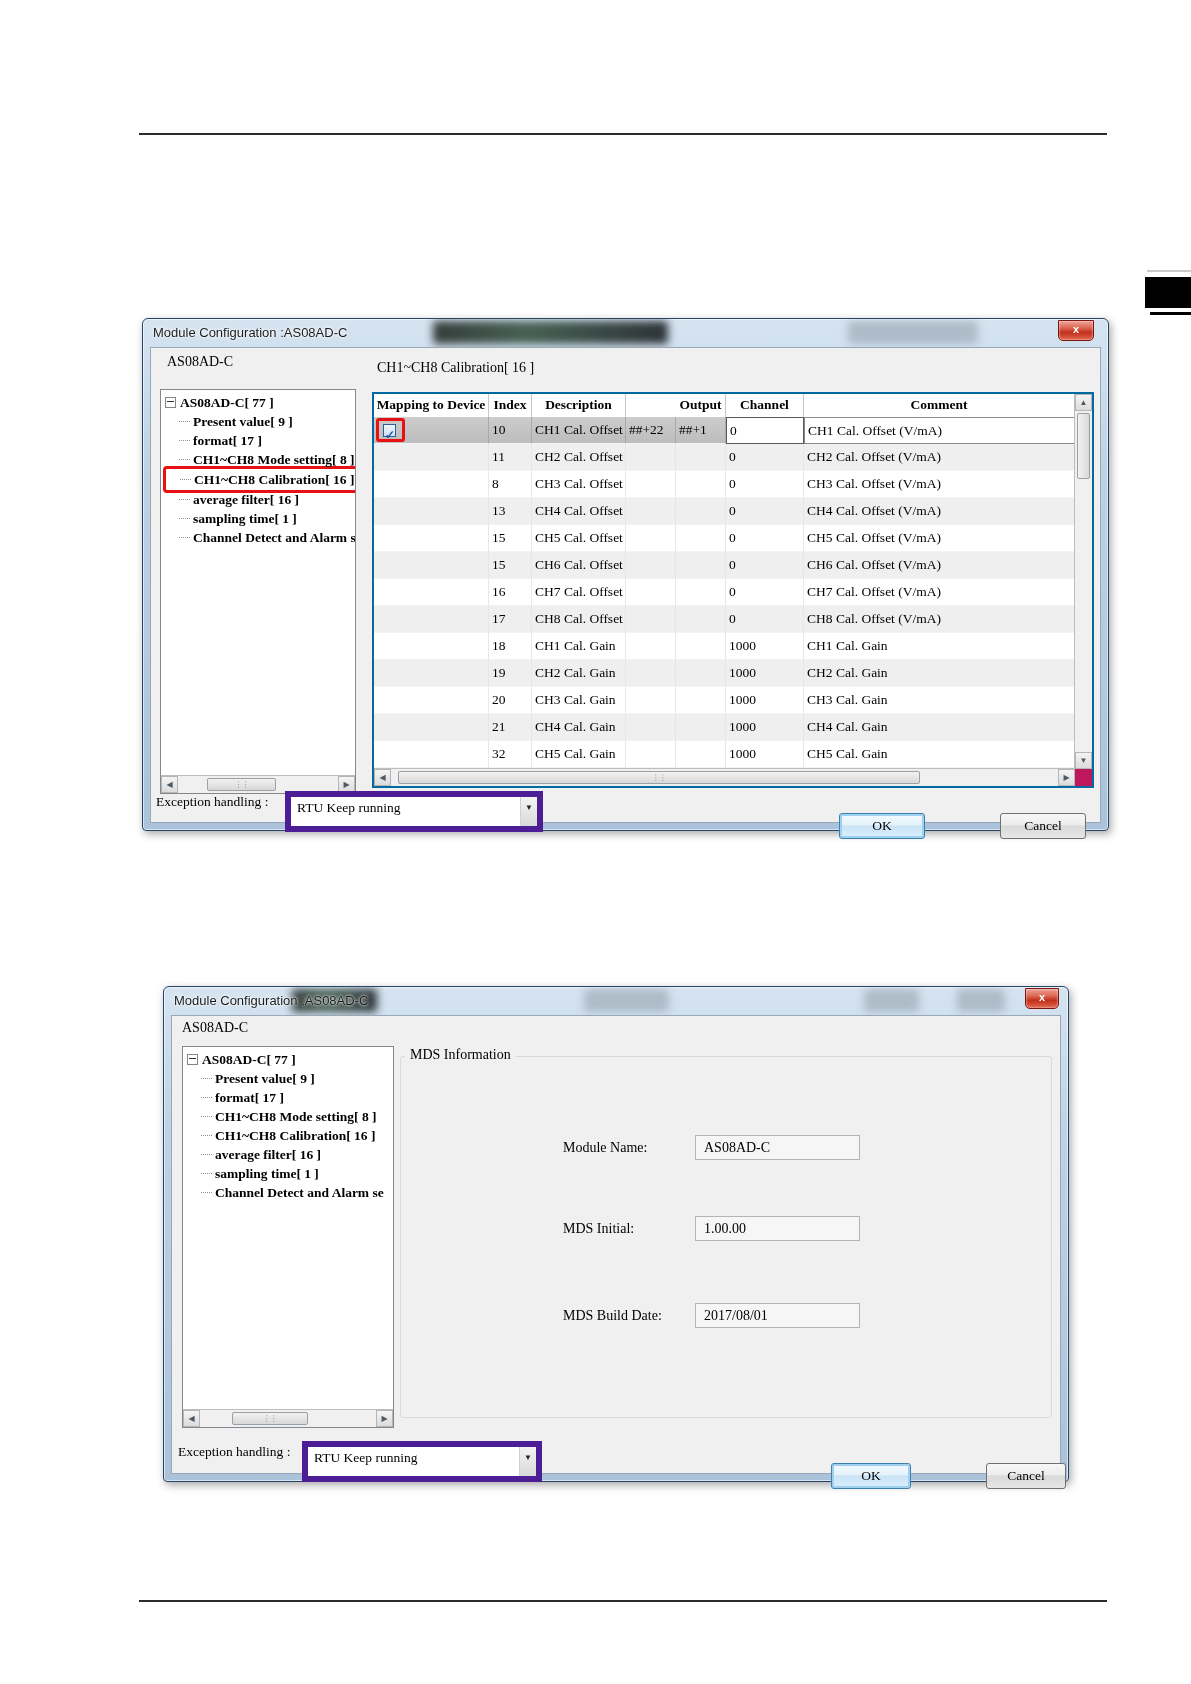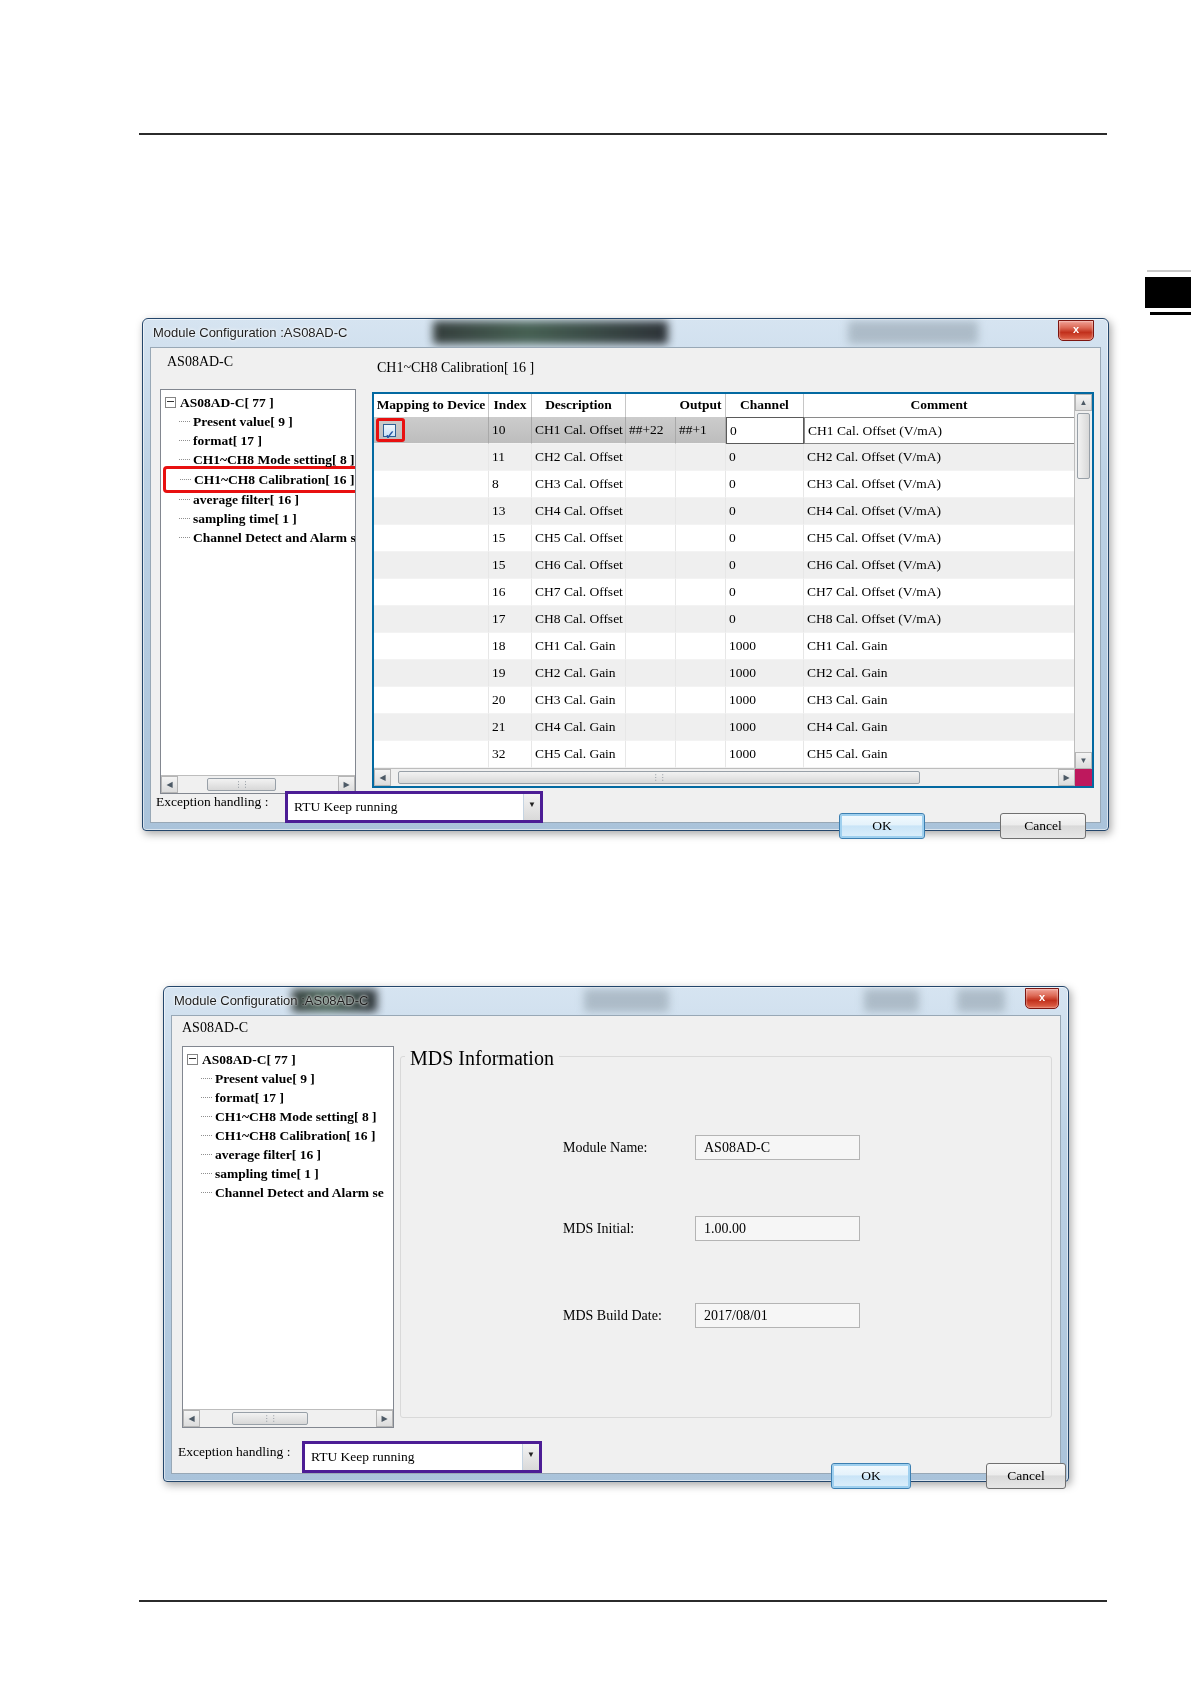--- a/index.html
+++ b/index.html
@@ -82,34 +82,34 @@
   .trow.sel .c-com{background:#fff;border:1px solid #8a8a8a;}
   .cbring{display:none;position:absolute;left:2px;top:1px;width:29px;height:24px;
           border:3px solid #e81010;border-radius:3px;box-sizing:border-box;}
   .cb{display:none;position:absolute;left:9px;top:7px;width:13px;height:13px;box-sizing:border-box;
       border:1px solid #2d5f94;background:linear-gradient(180deg,#eef6fd,#cbe2f5);}
   .cb::after{content:"✓";position:absolute;left:1px;top:-3px;font-size:12px;font-weight:bold;color:#2456a4;}
   .trow.mapped .cbring,.trow.mapped .cb{display:block;}
 
   
   .exlabel{position:absolute;white-space:nowrap;font-size:13.5px;}
-  .combo{position:absolute;height:32px;background:#fff;border:3px solid #4c1d95;box-sizing:border-box;
-         display:flex;align-items:center;cursor:pointer;}
+  .combo{position:absolute;height:41px;background:#fff;border:6px solid #4c1d95;box-sizing:border-box;
+         display:flex;align-items:flex-start;cursor:pointer;}
   .combo .val{flex:1;padding-left:6px;line-height:22px;white-space:nowrap;overflow:hidden;}
   .combo .drop{flex:0 0 16px;height:100%;background:linear-gradient(180deg,#f3f3f3,#d9d9d9);
                border-left:1px solid #c5d4e2;text-align:center;font-size:8px;line-height:22px;color:#222;}
   .btn{position:absolute;height:26px;border-radius:3px;text-align:center;line-height:24px;font-size:13.5px;
        border:1px solid #707070;background:linear-gradient(180deg,#f7f7f7 0%,#ececec 45%,#d9d9d9 50%,#e6e6e6 100%);
        box-sizing:border-box;cursor:pointer;margin-top:24px;}
   .btn.focused{border:1px solid #3c7fb1;box-shadow:0 0 0 2px #9fd0ef inset;
                background:linear-gradient(180deg,#f3fafe 0%,#e4f2fb 45%,#c9e4f7 50%,#dceffb 100%);}
 
   
   .group{position:absolute;border:1px solid #d9d9d9;border-radius:3px;}
-  .group .legend{position:absolute;top:-10px;left:4px;background:#f0f0f0;padding:0 5px;font-size:20px;white-space:nowrap;}
+  .group .legend{position:absolute;top:-10px;left:4px;background:#f0f0f0;padding:0 5px;font-size:14px;white-space:nowrap;}
   .fieldlabel{position:absolute;white-space:nowrap;font-size:14px;}
   .fieldbox{position:absolute;width:165px;height:25px;background:#f6f6f6;border:1px solid #b4b4b4;
             box-sizing:border-box;line-height:23px;padding-left:8px;font-size:14px;white-space:nowrap;overflow:hidden;}
 </style>
 </head>
 <body>
 
 <div class="page">
 
   <div class="rule rule-top"></div>

